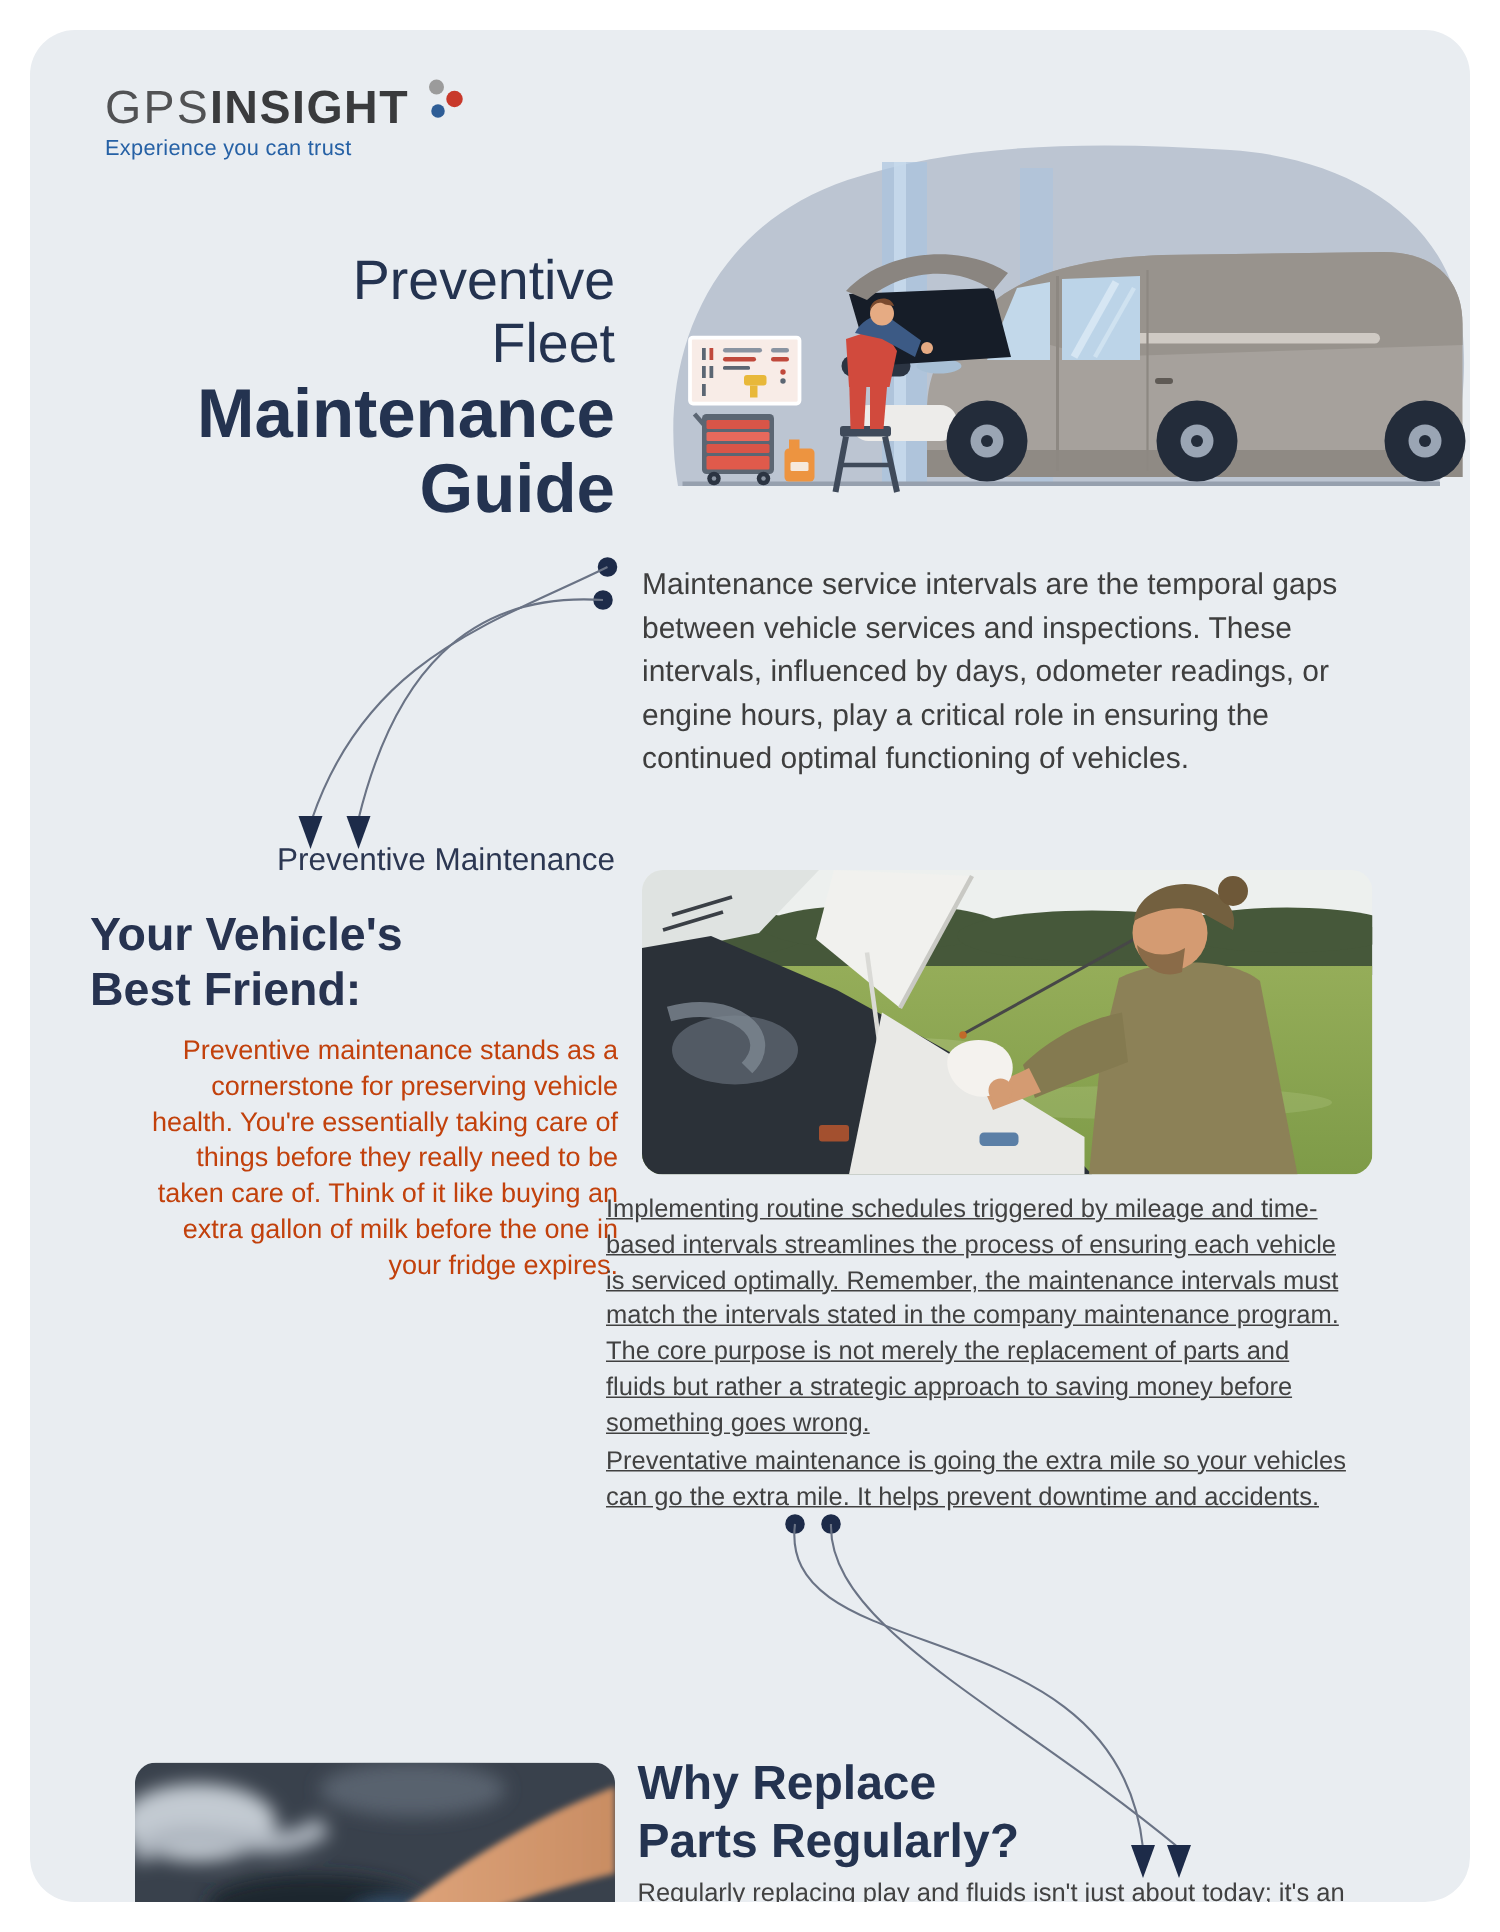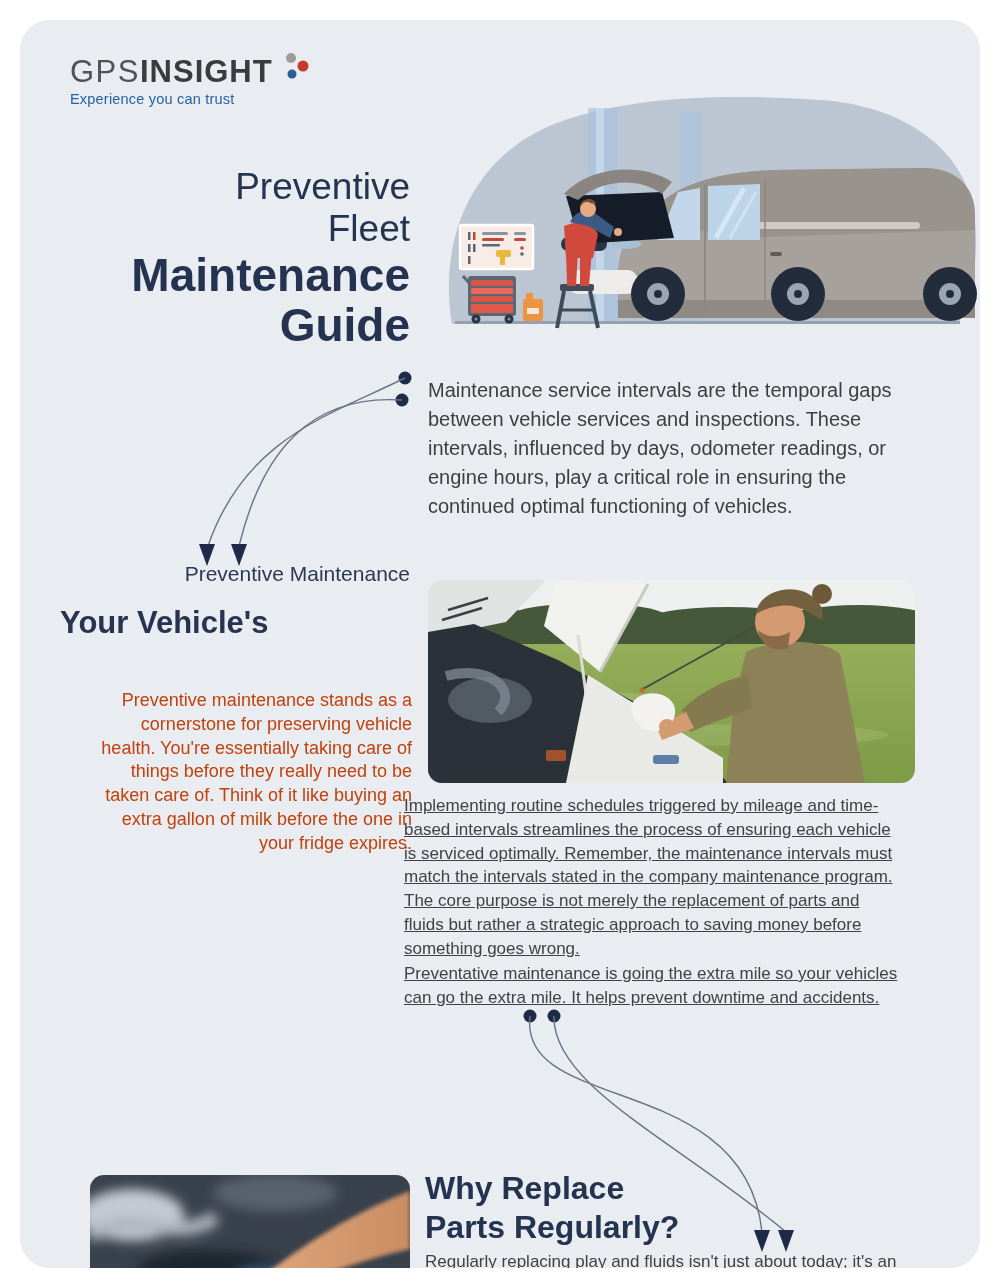--- a/index.html
+++ b/index.html
@@ -169,20 +169,21 @@
     <circle cx="212" cy="40" r="6.5" fill="#1d2b49"></circle>
     <path class="arrow-path" d="M215,18 C140,55 55,78 18,186"></path>
     <polygon points="9,184 25,184 17,206" fill="#1d2b49"></polygon>
     <path class="arrow-path" d="M212,40 C120,34 72,92 49,186"></path>
     <polygon points="41,184 57,184 49,206" fill="#1d2b49"></polygon>
   </svg>
 
   <div class="abs kicker">Preventive Maintenance</div>
   <div class="abs s1-heading">
     <div>Your Vehicle's</div>
+    <div>Best Friend:</div>
   </div>
   <div class="abs side-text">Preventive maintenance stands as a cornerstone for preserving vehicle health. You're essentially taking care of things before they really need to be taken care of. Think of it like buying an extra gallon of milk before the one in your fridge expires.</div>
 
   <div class="abs photo-1">
     <svg viewBox="0 0 487 203" preserveAspectRatio="none">
       <defs>
         <linearGradient id="grass" x1="0" y1="0" x2="0" y2="1">
           <stop offset="0" stop-color="#95ad59"></stop>
             <stop offset="1" stop-color="#7e9b48"></stop>
         </linearGradient>

